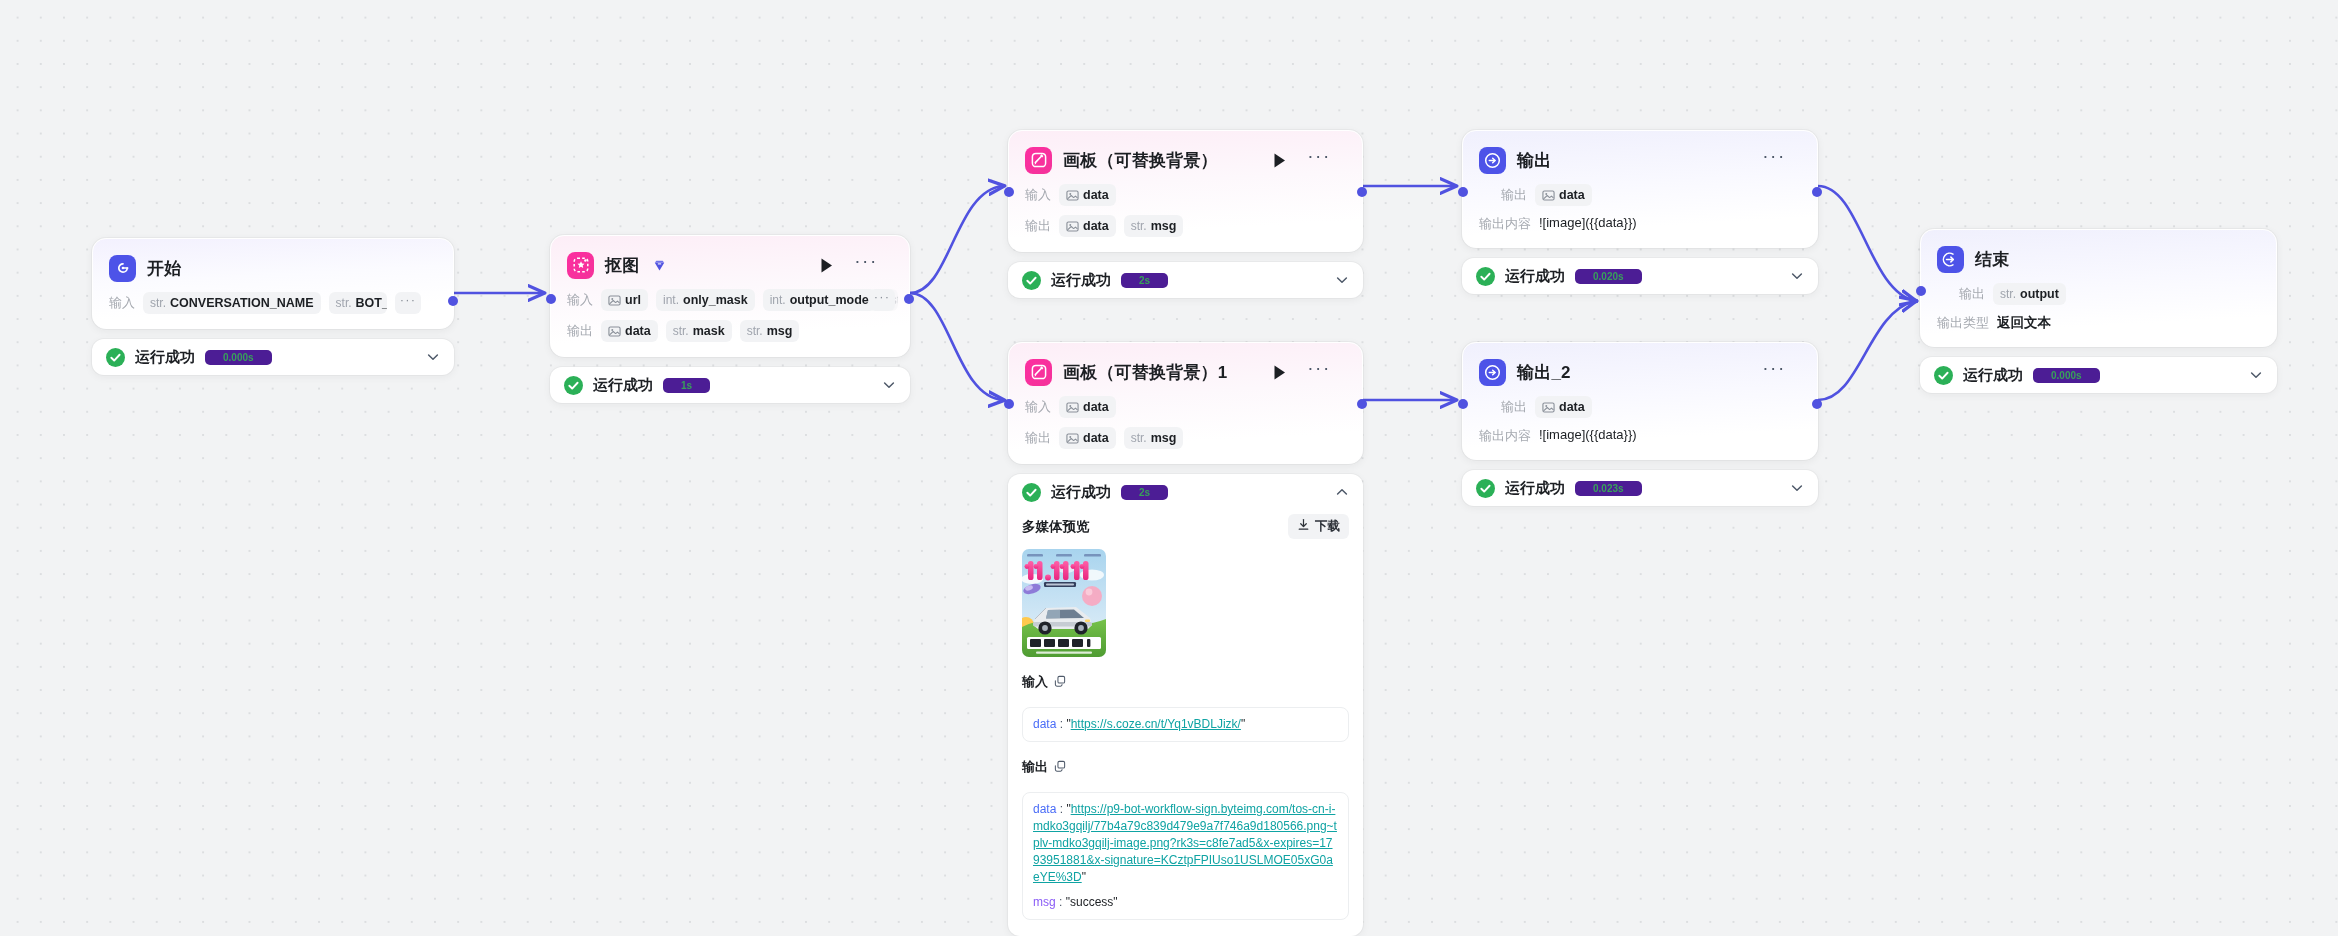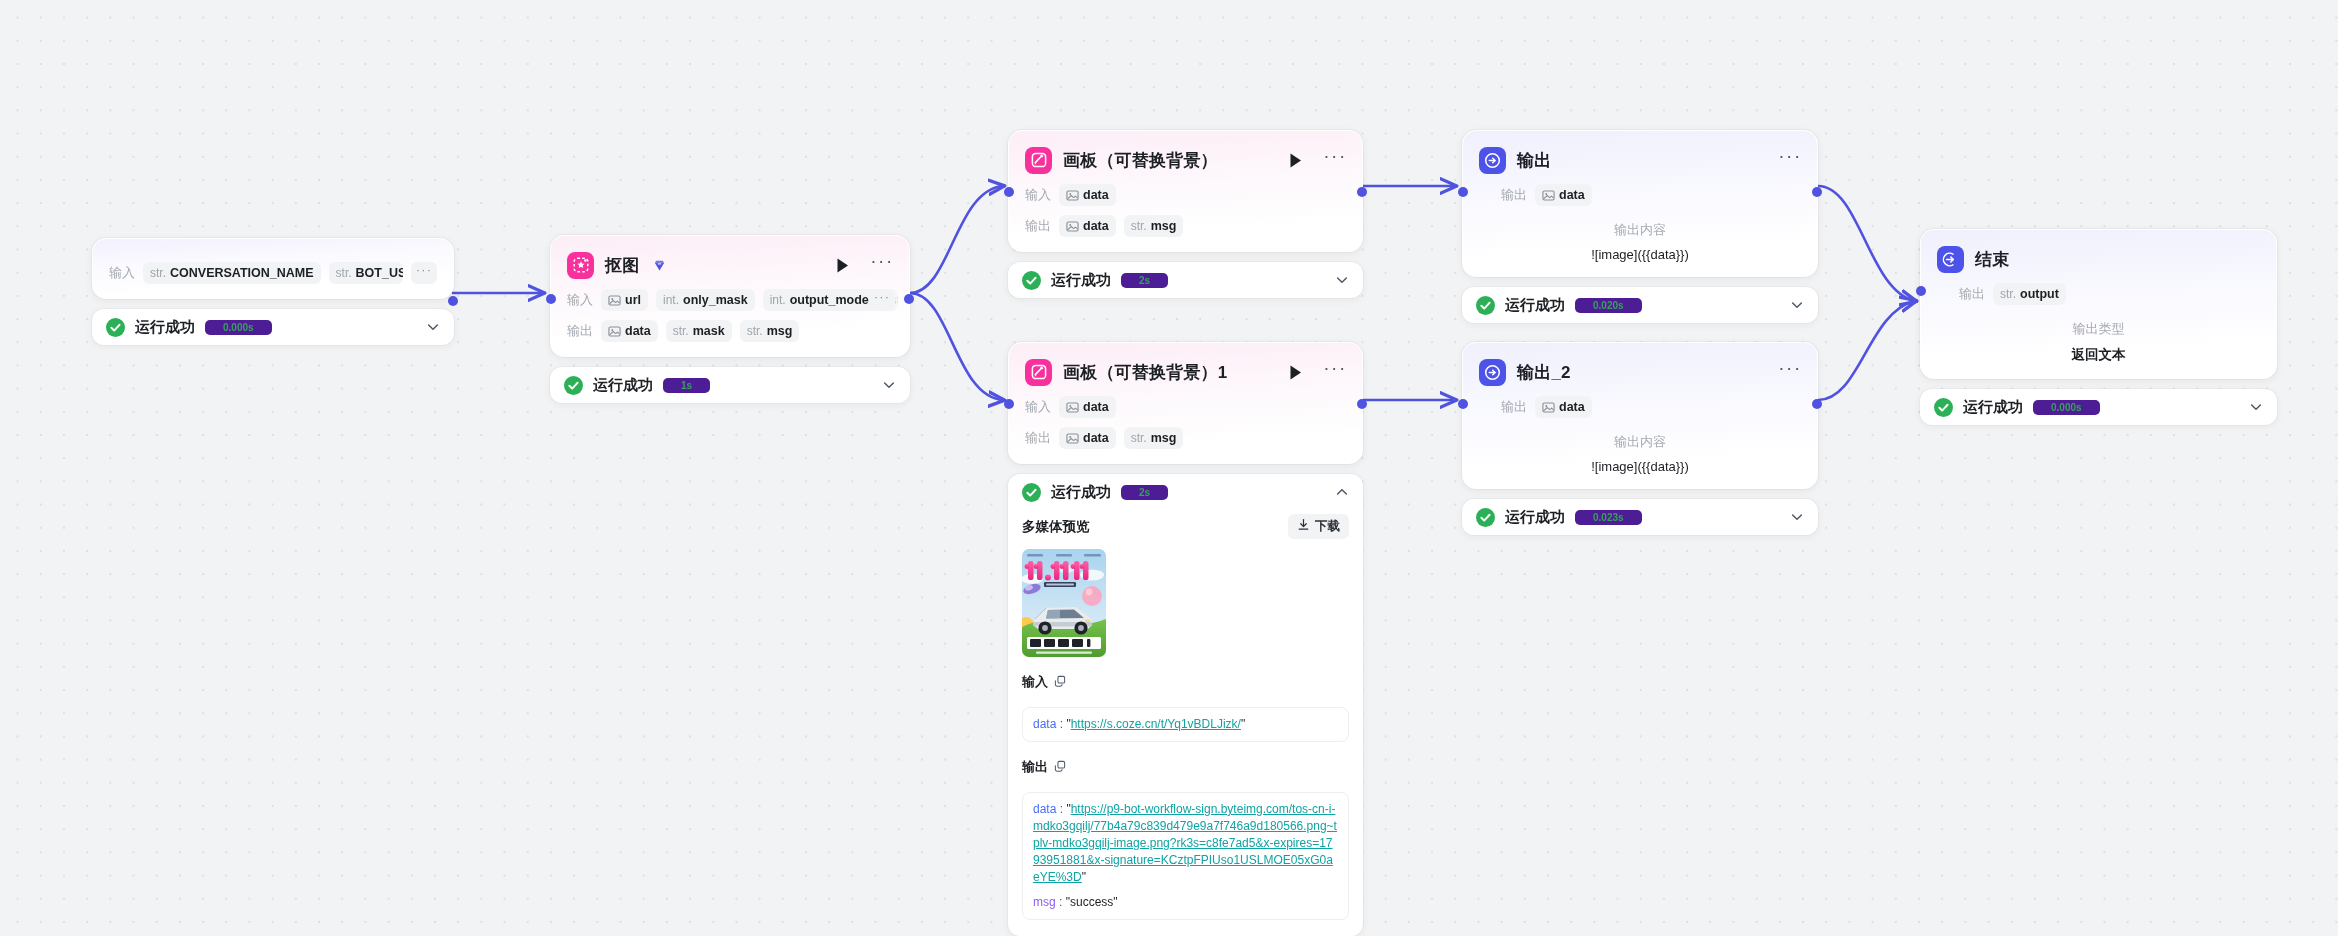--- a/index.html
+++ b/index.html
@@ -20,21 +20,21 @@
   #edges { position: absolute; inset: 0; width: 2338px; height: 936px; pointer-events: none; z-index: 1; }
 
   .node-group { position: absolute; z-index: 2; }
 
   
   .node {
     background: #ffffff;
     border: 1px solid #ffffff;
     border-radius: 14px;
     box-shadow: 0 2px 8px rgba(28,31,35,0.06), 0 0 0 1px rgba(28,31,35,0.035);
-    padding: 14px 16px 14px 16px;
+    padding: 14px 32px 14px 16px;
     position: relative;
   }
   .node.tint-purple { background: linear-gradient(177deg,#f3f1fe 0%,#fbfbff 42%,#ffffff 75%); }
   .node.tint-pink   { background: linear-gradient(177deg,#fdeef7 0%,#fdf8fc 42%,#ffffff 78%); }
   .node.tint-indigo { background: linear-gradient(177deg,#f0f0fd 0%,#f9f9ff 45%,#ffffff 78%); }
 
   .node-head { display: flex; align-items: center; gap: 11px; height: 30px; }
   .node-icon {
     width: 27px; height: 27px; border-radius: 8px;
     display: flex; align-items: center; justify-content: center;
@@ -64,21 +64,21 @@
     white-space: nowrap;
   }
   .chip .ty { color: #9fa4ad; font-weight: 400; font-size: 12px; }
   .chip .img-ic { width: 13px; height: 13px; flex: 0 0 auto; display:flex; }
   .chip.faded { opacity: .45; }
   .ellipsis-chip {
     background:#f2f3f5; border-radius:6px; height:22px; min-width:26px;
     display:inline-flex; align-items:center; justify-content:center;
     color:#8a9099; font-size:13px; letter-spacing:1.2px; line-height: 6px; padding-bottom: 6px;
   }
-  .content-row { display:flex; align-items:center; gap:8px; margin-top: 15px; flex-direction: column; }
+  .content-row { display:flex; align-items:flex-start; gap:8px; margin-top: 9px; }
   .content-val { font-size: 13px; color: #1c1f23; white-space: nowrap; }
   .content-val.bold { font-weight: 600; font-size: 13.5px; }
 
   
   .port {
     position: absolute; width: 10px; height: 10px; border-radius: 50%;
     background: #5052e0; z-index: 3;
   }
   .port.left  { left: -5px; }
   .port.right { right: -5px; }
@@ -155,20 +155,30 @@
 
       <path d="M 1818,186 C 1860,186 1868,290 1915,301" marker-end="url(#arw)"></path>
 
       <path d="M 1818,400 C 1860,400 1868,312 1915,301" marker-end="url(#arw)"></path>
     </g>
   </svg>
 
   <div class="node-group" style="left:92px; top:238px; width:362px;">
     <div class="node tint-purple">
       <span class="port right" style="top:57px;"></span>
+      <div class="node-head">
+        <span class="node-icon ic-indigo">
+          <svg width="16" height="16" viewBox="0 0 16 16" fill="none">
+            <path d="M12.2 8A4.2 4.2 0 1 1 8 3.8" stroke="#fff" stroke-width="1.7" stroke-linecap="round"></path>
+            <path d="M8 8 L12.6 8" stroke="#fff" stroke-width="1.7" stroke-linecap="round"></path>
+            <circle cx="8" cy="8" r="1.35" fill="#fff"></circle>
+          </svg>
+        </span>
+        <span class="node-title">开始</span>
+      </div>
       <div class="param-row">
         <span class="param-label">输入</span>
         <span class="chip">
           <span class="ty">str.</span>
             <span>CONVERSATION_NAME</span>
         </span>
         <span class="chip" style="max-width:92px; overflow:hidden;">
           <span class="ty">str.</span>
             <span>BOT_USER_INPUT</span>
         </span>

